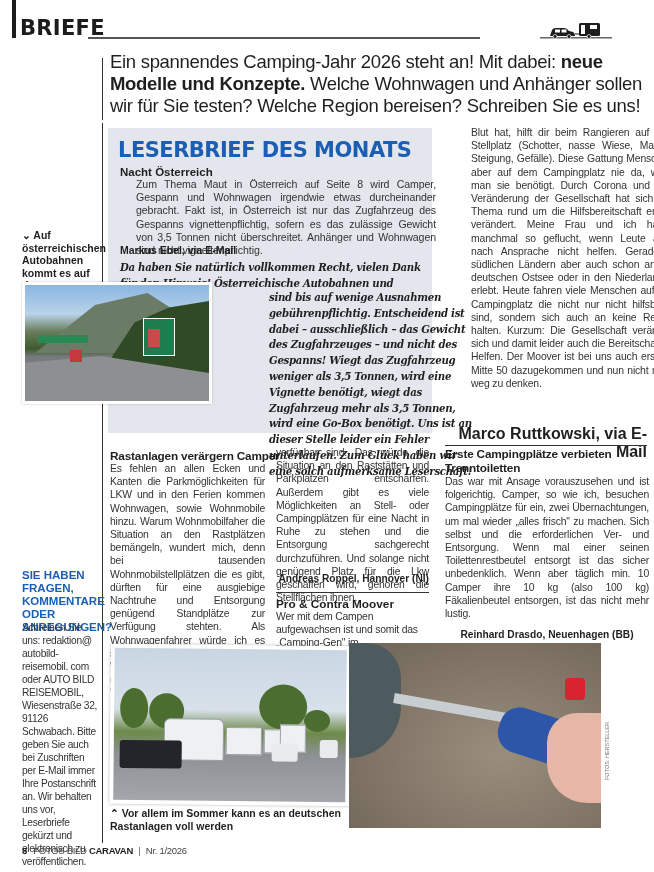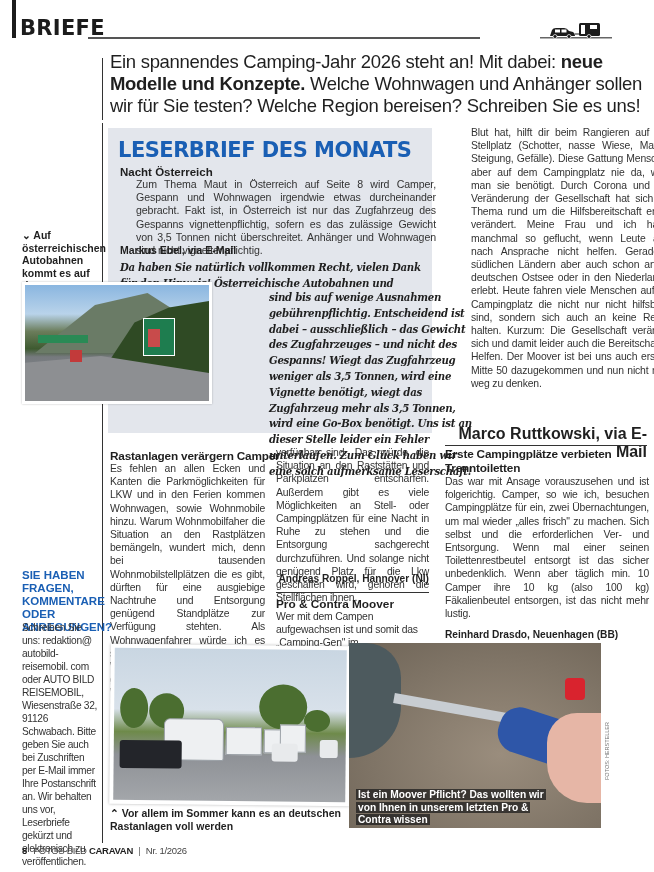--- a/index.html
+++ b/index.html
@@ -57,21 +57,21 @@
   .a1-sign { left: 276px; top: 573px; width: 153px; font-size: 10.2px; font-weight: bold; text-align: right; color: #1f1f1f; }
 
   .rule-pc { left: 276px; top: 592px; width: 153px; height: 1px; background: #333; }
   .pc-title { left: 276px; top: 597px; font-size: 11.8px; font-weight: bold; color: #1f1f1f; }
   .pc-body { left: 276px; top: 610px; width: 153px; font-size: 10.4px; line-height: 13.2px; color: #333; letter-spacing: -0.2px; }
 
   
   .rule-tt { left: 445px; top: 445px; width: 202px; height: 1px; background: #333; }
   .tt-title { left: 445px; top: 448px; width: 204px; font-size: 11.8px; line-height: 13.5px; font-weight: bold; color: #1f1f1f; letter-spacing: -0.2px; }
   .tt-body { left: 445px; top: 475px; width: 204px; font-size: 10.4px; line-height: 13.2px; color: #333; text-align: justify; letter-spacing: -0.2px; }
-  .tt-sign { left: 445px; top: 629px; width: 204px; font-size: 10.2px; font-weight: bold; text-align: left; color: #1f1f1f; }
+  .tt-sign { left: 445px; top: 629px; width: 204px; font-size: 10.2px; font-weight: bold; text-align: center; color: #1f1f1f; }
 
   
   .sb-title { left: 22px; top: 569px; width: 78px; font-size: 11.5px; line-height: 13px; font-weight: bold; color: #1a5fb4; }
   .sb-body { left: 22px; top: 621px; width: 78px; font-size: 10.2px; line-height: 13px; color: #333; letter-spacing: -0.3px; }
 
   
   .photo2 { left: 110px; top: 645px; width: 240px; height: 160px; background: #fff; padding: 4px; box-shadow: 0 0 3px rgba(0,0,0,0.3); transform: rotate(0.6deg); }
   .photo2 .img { width: 100%; height: 100%; position: relative; overflow: hidden;
     background: linear-gradient(180deg, #c9d6e2 0%, #d8e1ea 40%, #6e8a4a 55%, #8e9196 70%, #a3a6aa 100%); }
   .photo2 .tree { position: absolute; background: #4b6e30; border-radius: 50%; }
@@ -180,25 +180,20 @@
   </div>
 </div>
 <div class="abs cap2"><span>⌃</span> <span>Vor allem im Sommer kann es an deutschen Rastanlagen voll werden</span></div>
 
 <div class="abs photo3">
   <div class="bumper"></div>
   <div class="bar"></div>
   <div class="cap"></div>
   <div class="remote"></div>
   <div class="hand"></div>
-  <div class="cap3">
-    <span>Ist ein Moover Pflicht? Das wollten wir</span><br>
-    <span>von Ihnen in unserem letzten Pro &amp;</span><br>
-    <span>Contra wissen</span>
-  </div>
 </div>
 <div class="abs credit">FOTOS: HERSTELLER</div>
 
 <div class="abs footer">
   <span class="pg">8</span>
   <span>FOTOS BILD</span>
   <span class="brand-b">CARAVAN</span>
   <span class="sep">|</span>
   <span>Nr. 1/2026</span>
 </div>

